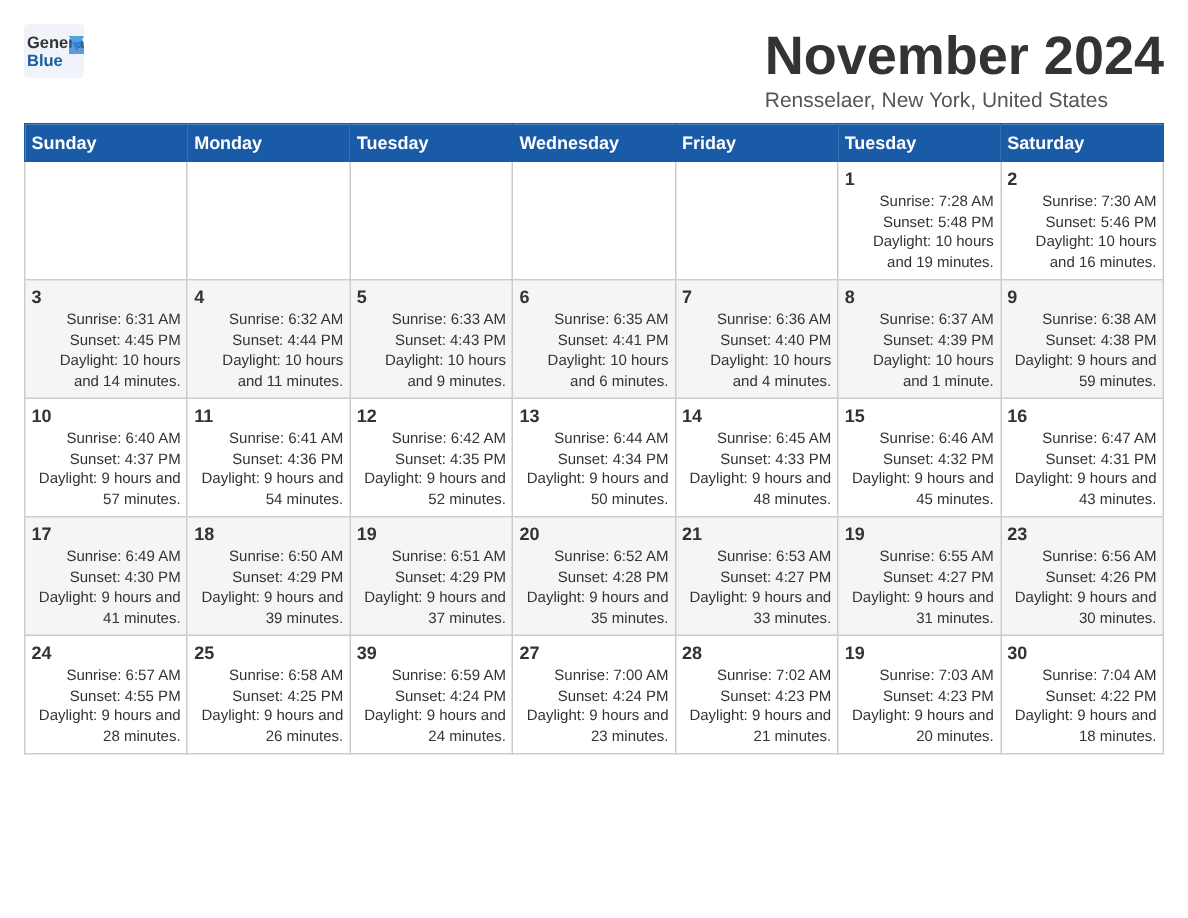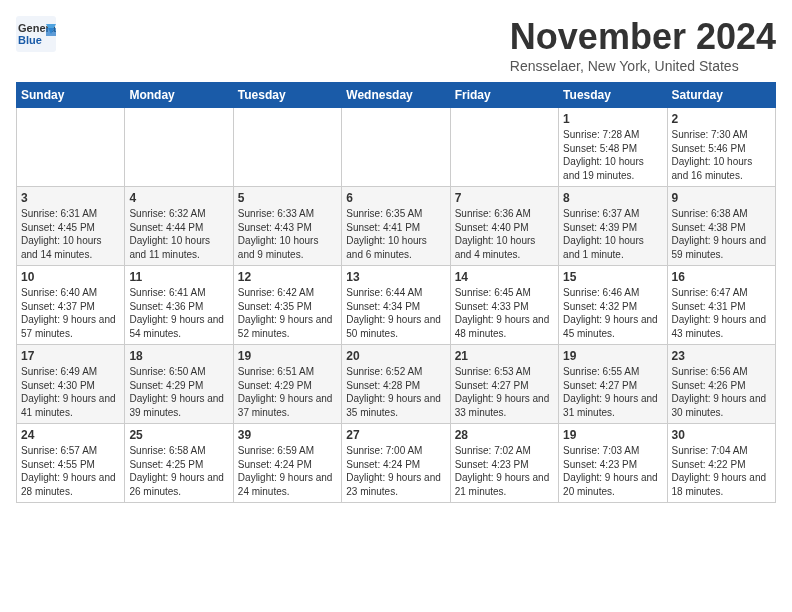--- a/index.html
+++ b/index.html
@@ -61,20 +61,21 @@
     .day-num {
       font-size: 12px;
       font-weight: bold;
       color: #333;
       margin-bottom: 2px;
     }
     .day-info {
       font-size: 10px;
       color: #333;
       line-height: 1.35;
+      text-align: right;
     }
     .empty { background: #fff !important; }
   </style>
 </head>
 <body>
 
 <div class="header-area">
   <div class="logo">
     <div style="display:flex;align-items:center;gap:4px;">
       <svg width="40" height="36" viewBox="0 0 40 36">

